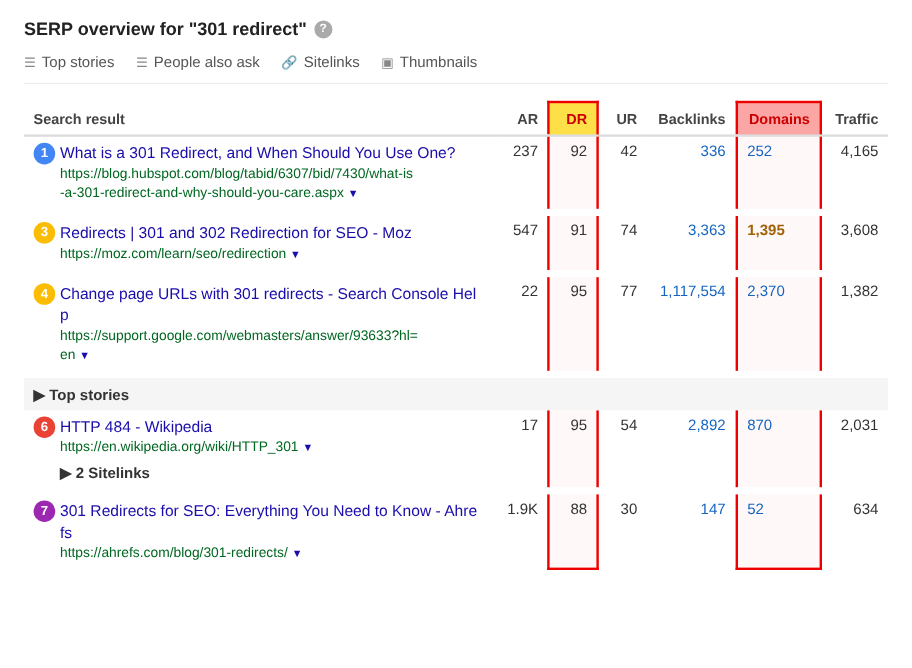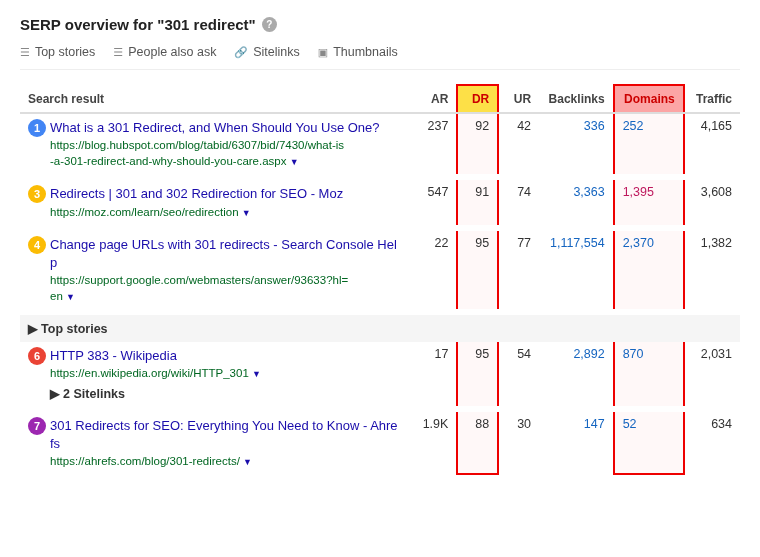--- a/index.html
+++ b/index.html
@@ -203,21 +203,21 @@
             <div class="result-title">Redirects | 301 and 302 Redirection for SEO - Moz</div>
             <div class="result-url">https://moz.com/learn/seo/redirection <span style="color:#1a0dab;font-size:9px;">▼</span></div>
 
           </div>
         </div>
       </td>
       <td class="numeric">547</td>
       <td class="col-dr">91</td>
       <td class="numeric">74</td>
       <td class="numeric num-blue" style="text-align:right;color:#1565c0;">3,363</td>
-      <td class="col-dm" style="color:#be185d;">1,395</td>
+      <td class="col-dm" style="color:#a16207;font-weight:bold;">1,395</td>
       <td class="numeric">3,608</td>
     </tr>
         <tr class="separator-row">
           <td colspan="7" style="padding:3px 0; border:none;"></td>
         </tr>
         <tr>
       <td>
         <div class="result-cell">
           <span class="result-num" style="background:#fbbc04;">4</span>
           <div class="result-text">
@@ -238,21 +238,21 @@
           <td colspan="7" style="padding:3px 0; border:none;"></td>
         </tr>
         <tr class="section-row">
       <td colspan="7" style="background:#f5f5f5; color:#333; font-weight:600; font-size:12.5px; padding:6px 8px;">▶  Top stories</td>
     </tr>
         <tr>
       <td>
         <div class="result-cell">
           <span class="result-num" style="background:#ea4335;">6</span>
           <div class="result-text">
-            <div class="result-title">HTTP 383 - Wikipedia</div>
+            <div class="result-title">HTTP 484 - Wikipedia</div>
             <div class="result-url">https://en.wikipedia.org/wiki/HTTP_301 <span style="color:#1a0dab;font-size:9px;">▼</span></div>
             <div style="font-weight:600;color:#333;font-size:12.5px;margin-top:4px;">▶  2 Sitelinks</div>
           </div>
         </div>
       </td>
       <td class="numeric">17</td>
       <td class="col-dr">95</td>
       <td class="numeric">54</td>
       <td class="numeric num-blue" style="text-align:right;color:#1565c0;">2,892</td>
       <td class="col-dm" style="color:#1565c0;">870</td>

